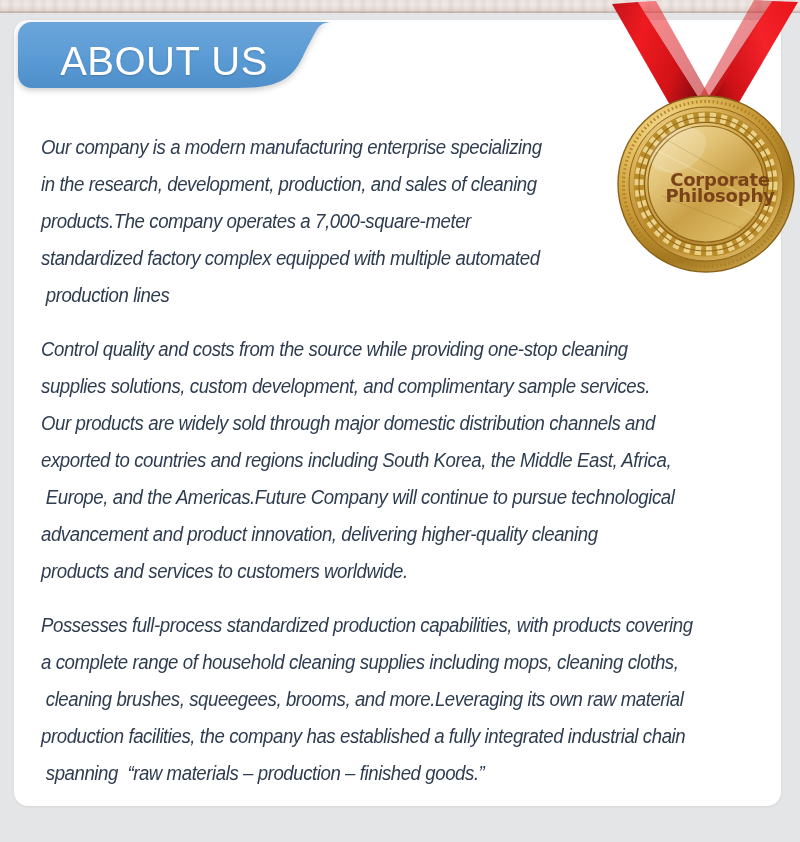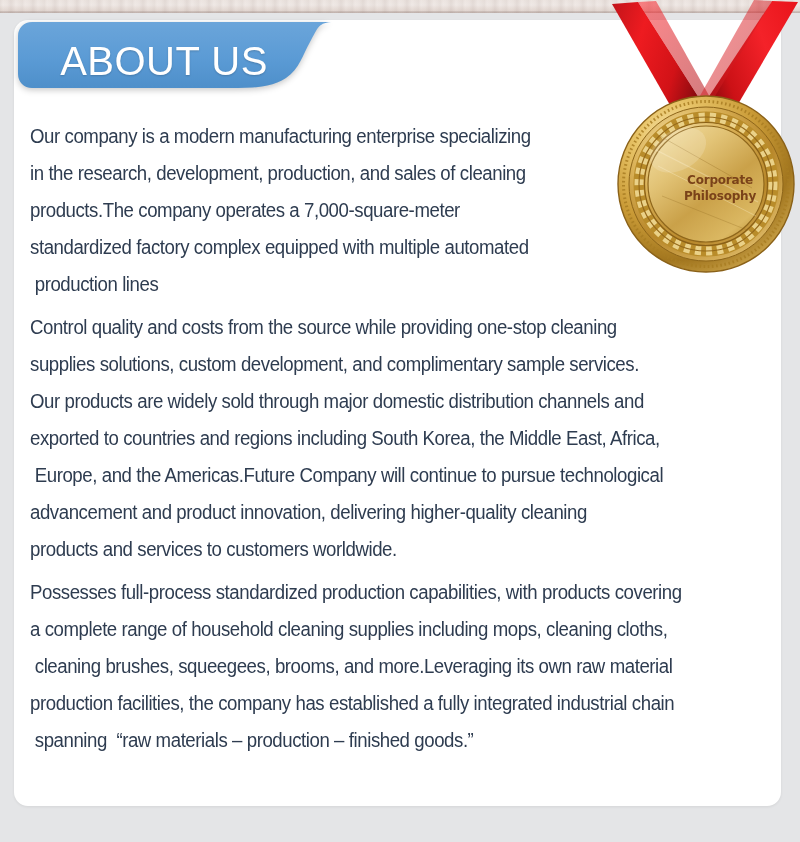--- a/index.html
+++ b/index.html
@@ -91,37 +91,37 @@
     z-index: 6;
   }
   .medal svg { display:block; width:188px; height:275px; }
   .medal-label {
     position: absolute;
     left: 51px;
     top: 172px;
     width: 114px;
     text-align: center;
     color: #7a4219;
-    font-size: 12px;
+    font-size: 18px;
     line-height: 16px;
     font-weight: bold;
     font-family: "DejaVu Sans", sans-serif;
     letter-spacing: -0.2px;
     pointer-events: none;
   }
 
   
   .body-text {
     position: absolute;
     left: 24px;
     top: 112px;
     width: 752px;
     z-index: 3;
   }
-  .para { margin: 6px; }
+  .para { margin: 17px; font-style: italic; }
   .line {
     display: block;
     color: #2e3c50;
     font-size: 19.5px;
     line-height: 37px;
     font-family: "Liberation Sans", sans-serif;
     letter-spacing: -0.45px;
     white-space: pre;
     transform: scaleX(0.955);
     transform-origin: left center;

